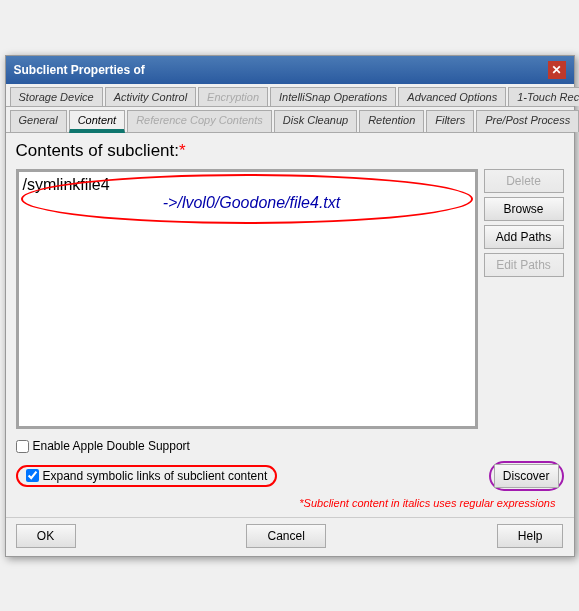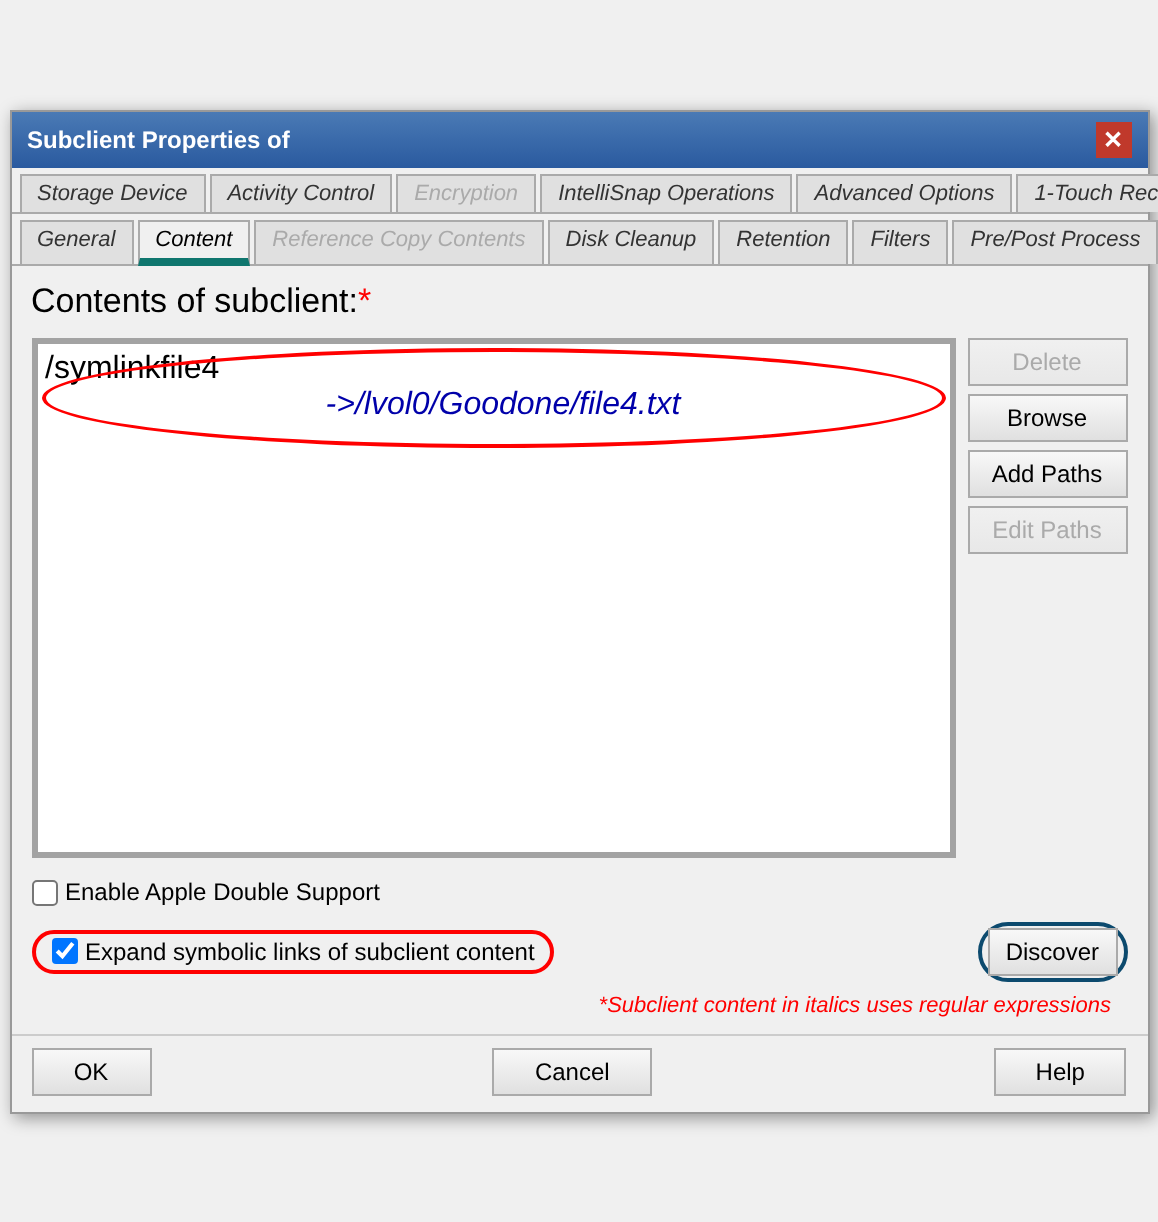--- a/index.html
+++ b/index.html
@@ -164,21 +164,21 @@
     }
     .oval-checkbox-border {
       border: 2px solid red;
       border-radius: 20px;
       padding: 2px 8px;
       display: flex;
       align-items: flex-start;
       gap: 4px;
     }
     .oval-discover-border {
-      border: 2px solid #0c4a6e;
+      border: 2px solid #a21caf;
       border-radius: 20px;
       padding: 1px 3px;
     }
     .note-text {
       color: red;
       font-style: italic;
       font-size: 11px;
       text-align: right;
       margin-right: 8px;
     }

